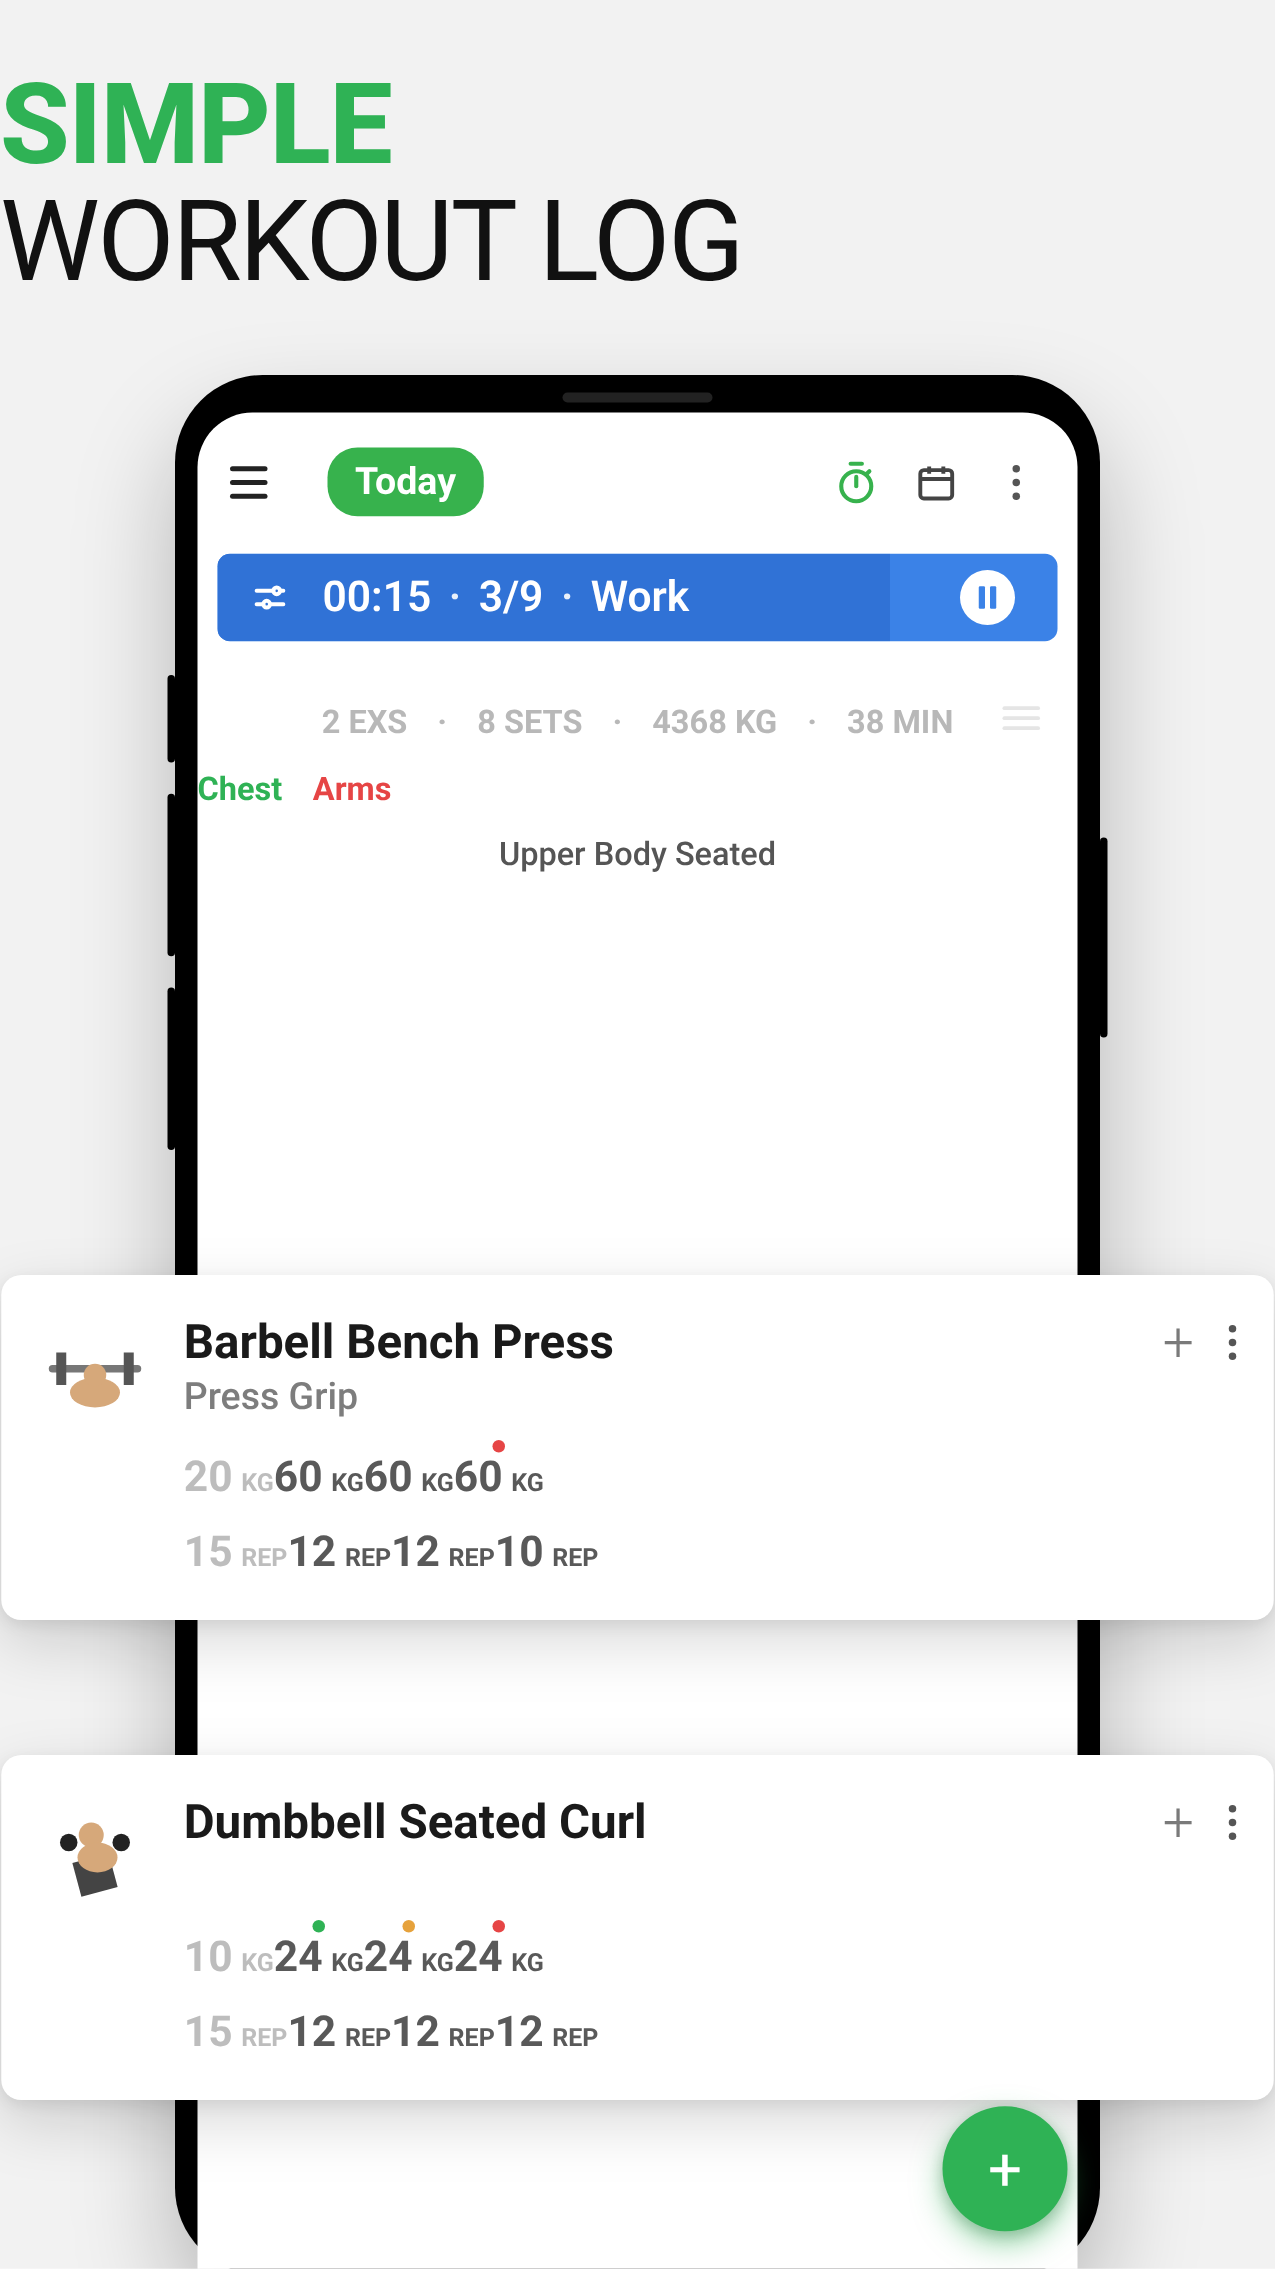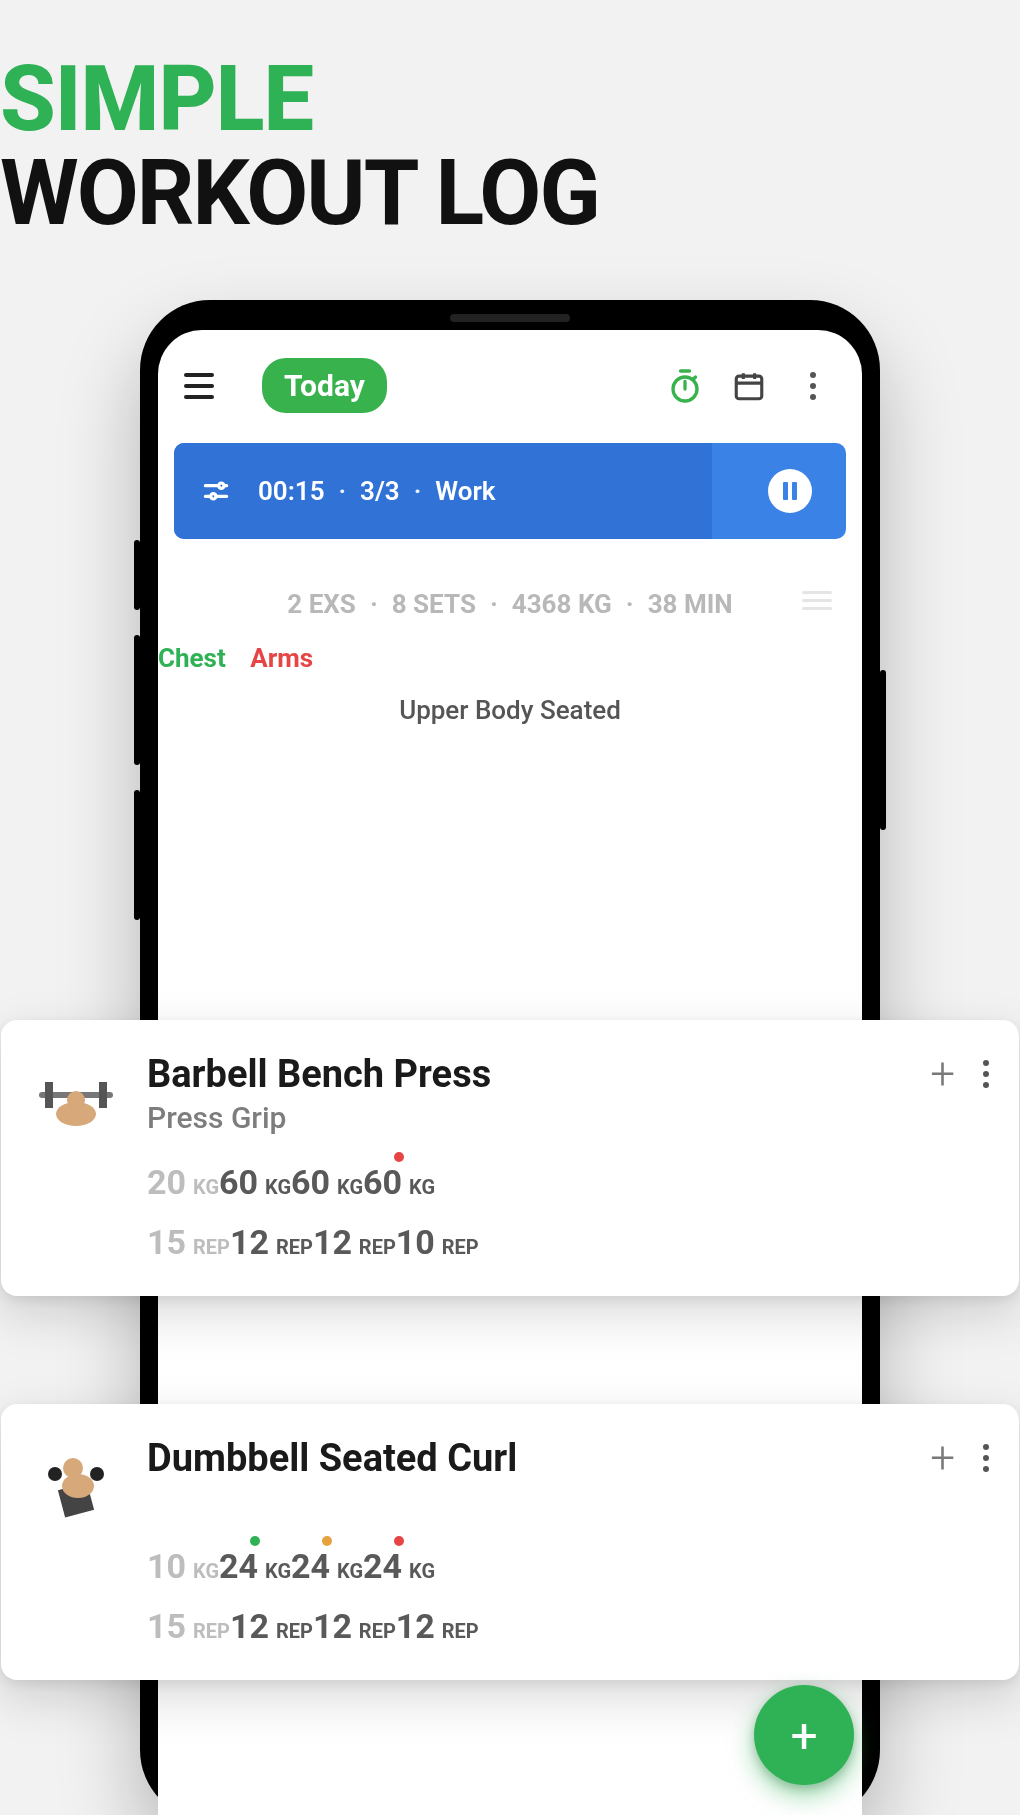--- a/index.html
+++ b/index.html
@@ -17,21 +17,21 @@
   }
   .headline .line1 {
     font-size: 90px;
     font-weight: 800;
     color: #2fb255;
     letter-spacing: -1px;
     line-height: 1;
   }
   .headline .line2 {
     font-size: 90px;
-    font-weight: 700;
+    font-weight: 400;
     color: #111;
     letter-spacing: -2px;
     line-height: 1;
     margin-top: 4px;
   }
   .phone {
     position: absolute;
     top: 300px;
     left: 50%;
     transform: translateX(-50%);
@@ -89,27 +89,27 @@
     width: 46px; height: 46px;
     display: flex; align-items:center; justify-content:center;
     margin-left: 18px;
     cursor: pointer;
   }
   .dots-v { display:flex; flex-direction:column; gap:5px; align-items:center;}
   .dots-v i { width:6px; height:6px; background:#555; border-radius:50%; display:block;}
 
   .timer-bar {
     margin: 12px 16px 0 16px;
-    height: 96px;
+    height: 70px;
     background: #3b82e7;
     border-radius: 10px;
     display:flex;
     align-items:center;
     color:#fff;
-    font-size: 26px;
+    font-size: 34px;
     font-weight: 600;
     position: relative;
     overflow: hidden;
   }
   .timer-bar .progress {
     position:absolute; inset:0;
     background: #3072d6;
     width: 80%;
   }
   .timer-bar .content {
@@ -125,21 +125,21 @@
   .timer-bar .pause::before, .timer-bar .pause::after {
     content:""; width:5px; height:18px; background:#3b82e7; margin:0 2px; border-radius:1px;
   }
 
   .summary {
     text-align:center;
     margin-top: 50px;
     color:#b8b8b8;
     font-size: 26px;
     font-weight:700;
-    display:flex; justify-content:center; gap: 14px;
+    display:flex; justify-content:center; gap: 24px;
     position:relative;
   }
   .summary .drag {
     position:absolute; right: 30px; top: 2px;
     display:flex; flex-direction:column; gap:5px;
   }
   .summary .drag i { width:30px; height:3px; background:#e5e5e5; border-radius:2px; display:block;}
   .tags { text-align:left; margin-top: 24px; font-size:26px; font-weight:700;}
   .tag-chest { color:#2fb255; }
   .tag-arms  { color:#e64545; margin-left: 18px;}
@@ -249,21 +249,21 @@
         <span class="sliders-icon">
           <svg width="32" height="32" viewBox="0 0 24 24" fill="none" stroke="#fff" stroke-width="2.4" stroke-linecap="round">
             <path d="M4 8h10M18 8h2"></path>
               <circle cx="16" cy="8" r="2"></circle>
             <path d="M4 16h4M12 16h8"></path>
               <circle cx="10" cy="16" r="2"></circle>
           </svg>
         </span>
         <span>00:15</span>
         <span class="sep">·</span>
-        <span>3/3</span>
+        <span>3/9</span>
         <span class="sep">·</span>
         <span>Work</span>
         <span class="pause"></span>
       </div>
     </div>
 
     <div class="summary">
       <span>2 EXS</span>
         <span>·</span>
       <span>8 SETS</span>

